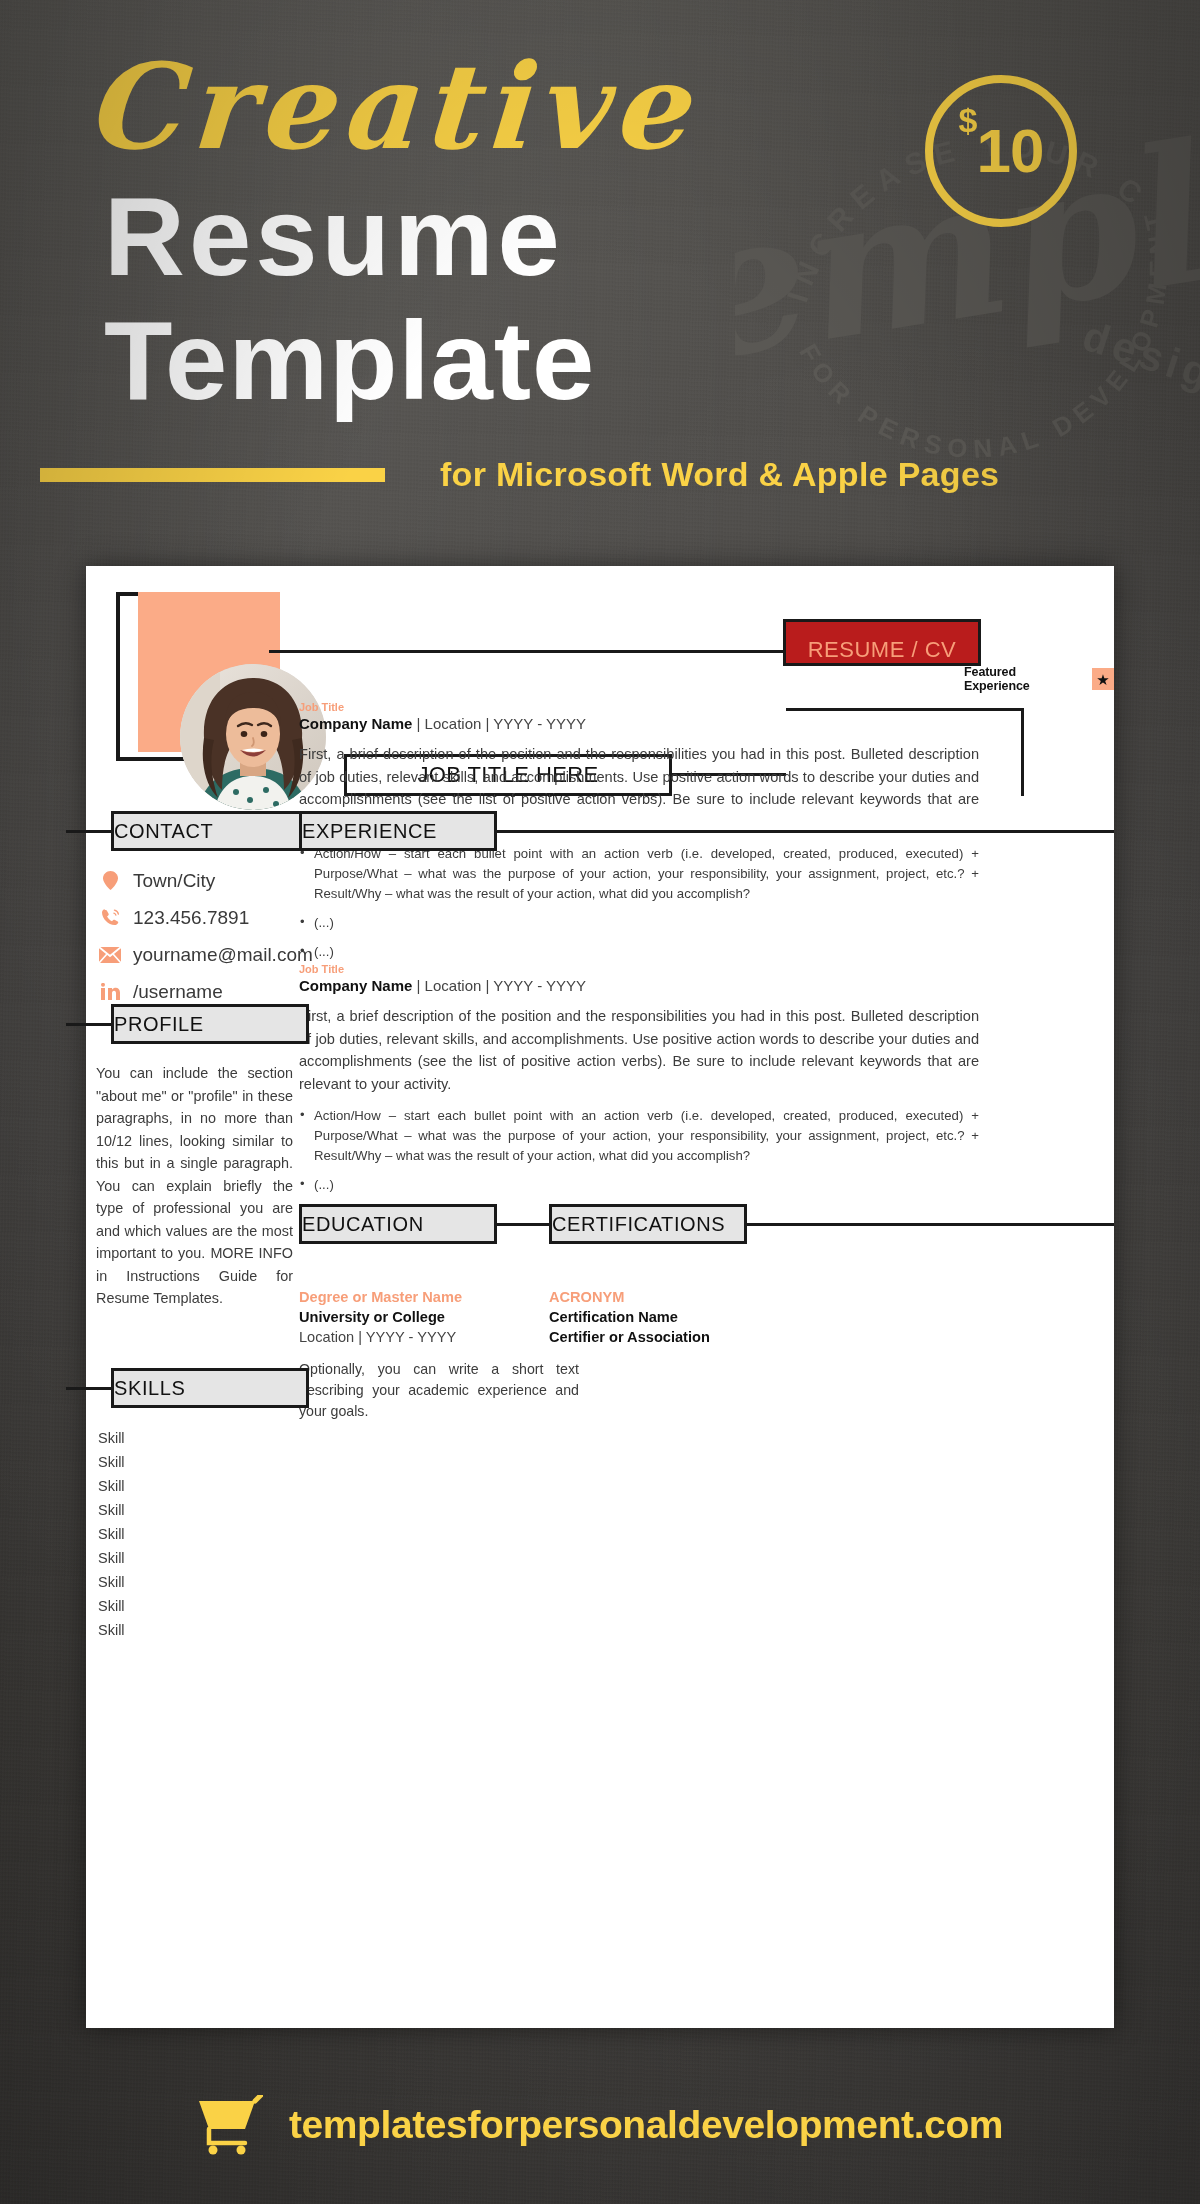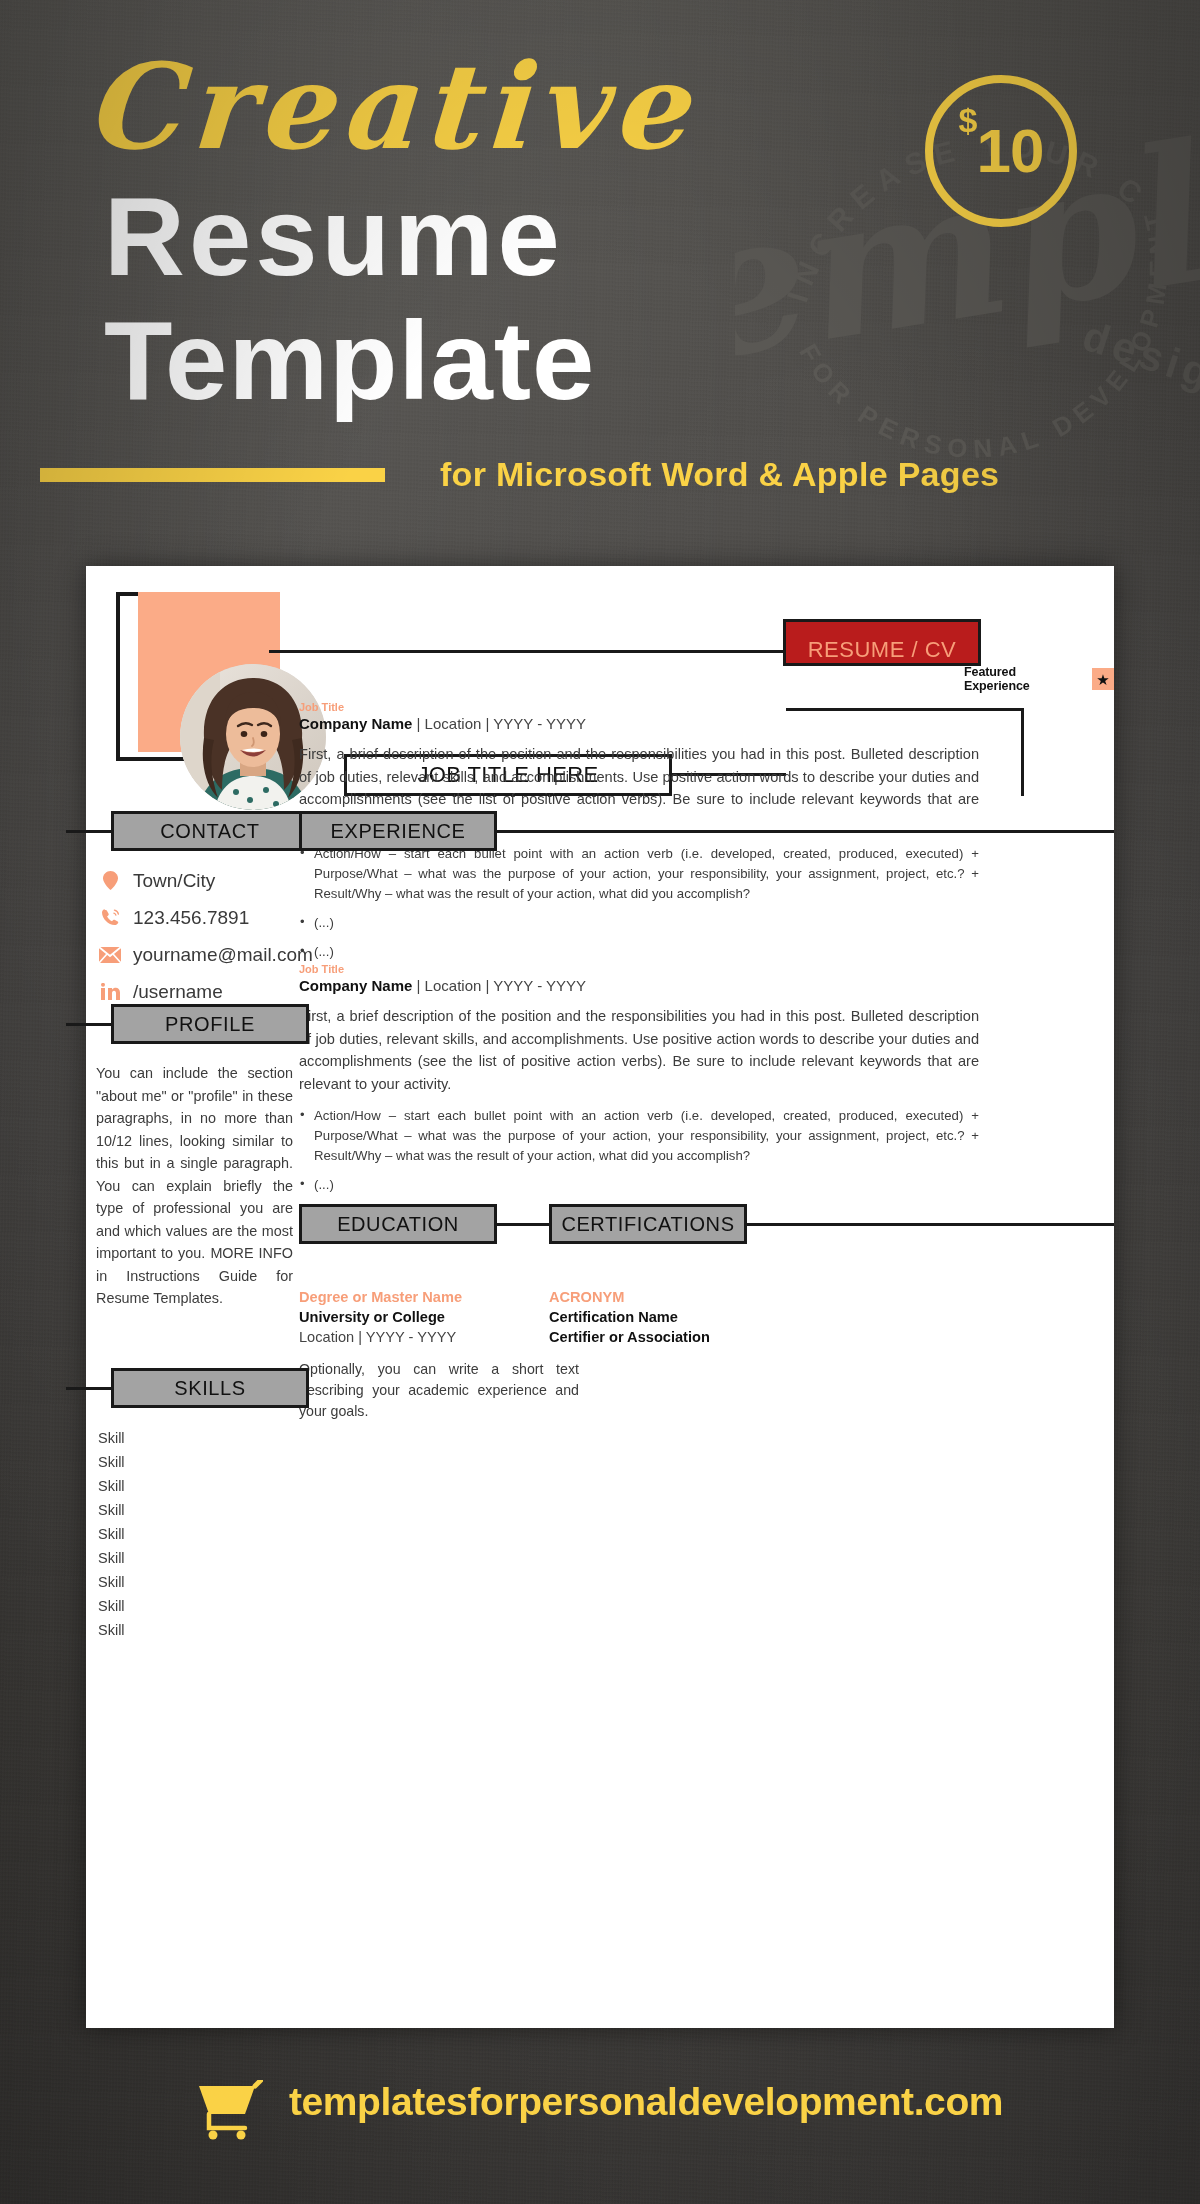--- a/index.html
+++ b/index.html
@@ -156,22 +156,22 @@
   }
   .jt-box span{ font-size:22px; letter-spacing:.4px; color:#111; }
   .jt-line{
     position:absolute; left:586px; top:207px;
     width:114px; height:3px; background:#191919;
   }
 
   
   .sec{
     position:absolute; height:40px;
-    border:3px solid #191919; background:#a3a3a3;
-    display:flex; align-items:center; justify-content:center;
+    border:3px solid #191919; background:#e5e5e5;
+    display:flex; align-items:center; 
     z-index:3;
   }
   .sec span{ font-size:20px; letter-spacing:.6px; color:#111; }
   .conn{ position:absolute; height:3px; background:#191919; z-index:2; }
 
   
   .contact-list{ position:absolute; left:97px; top:330px; width:230px; }
   .c-row{ display:flex; align-items:center; height:37px; }
   .c-ico{
     width:26px; display:flex; align-items:center; justify-content:center;
@@ -225,21 +225,21 @@
   .ent-b{ font-size:14.6px; font-weight:700; color:#111; line-height:20px; }
   .ent-n{ font-size:14.6px; color:#444; line-height:20px; }
   .ent-p{
     margin-top:12px; font-size:14.2px; line-height:21px;
     color:#3c3c3c; text-align:justify;
   }
 
   
   .foot{
     position:absolute; left:0; top:2080px; width:1200px; height:90px;
-    display:flex; align-items:flex-start; justify-content:center;
+    display:flex; align-items:center; justify-content:center;
   }
   .cart{ width:66px; height:60px; margin-right:26px; }
   .cart svg{ display:block; }
   .foot-url{
     font-size:39px; font-weight:700; color:#FAD246; letter-spacing:-.4px;
   }
 </style>
 </head>
 <body>
 

